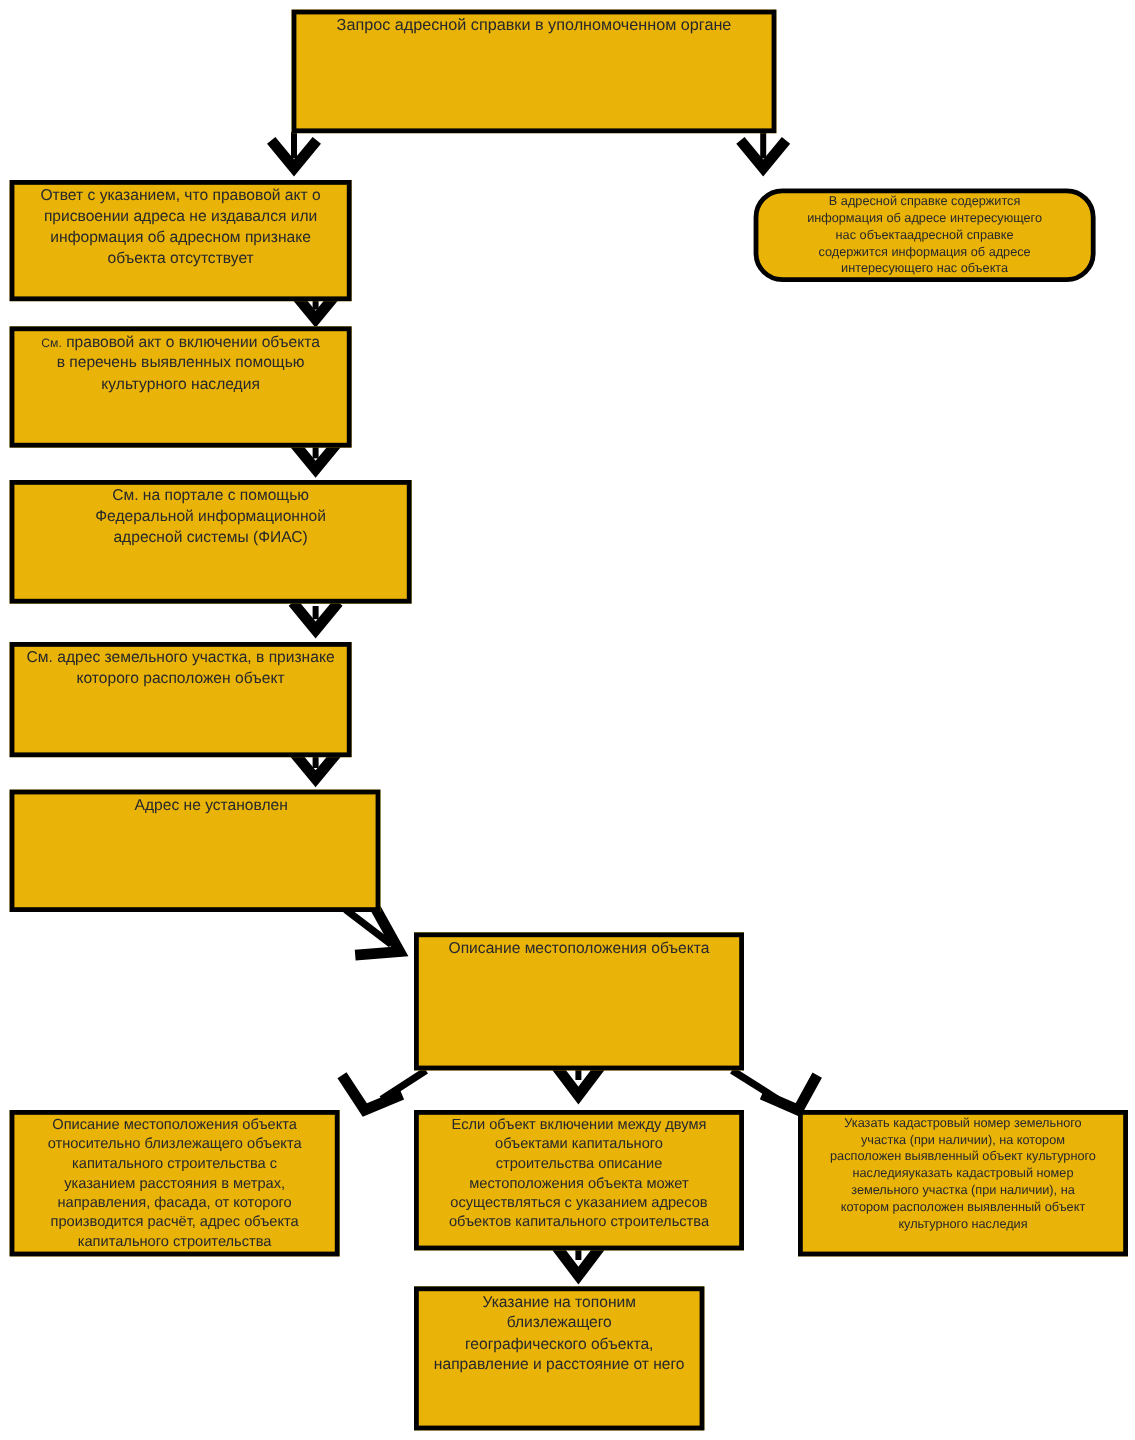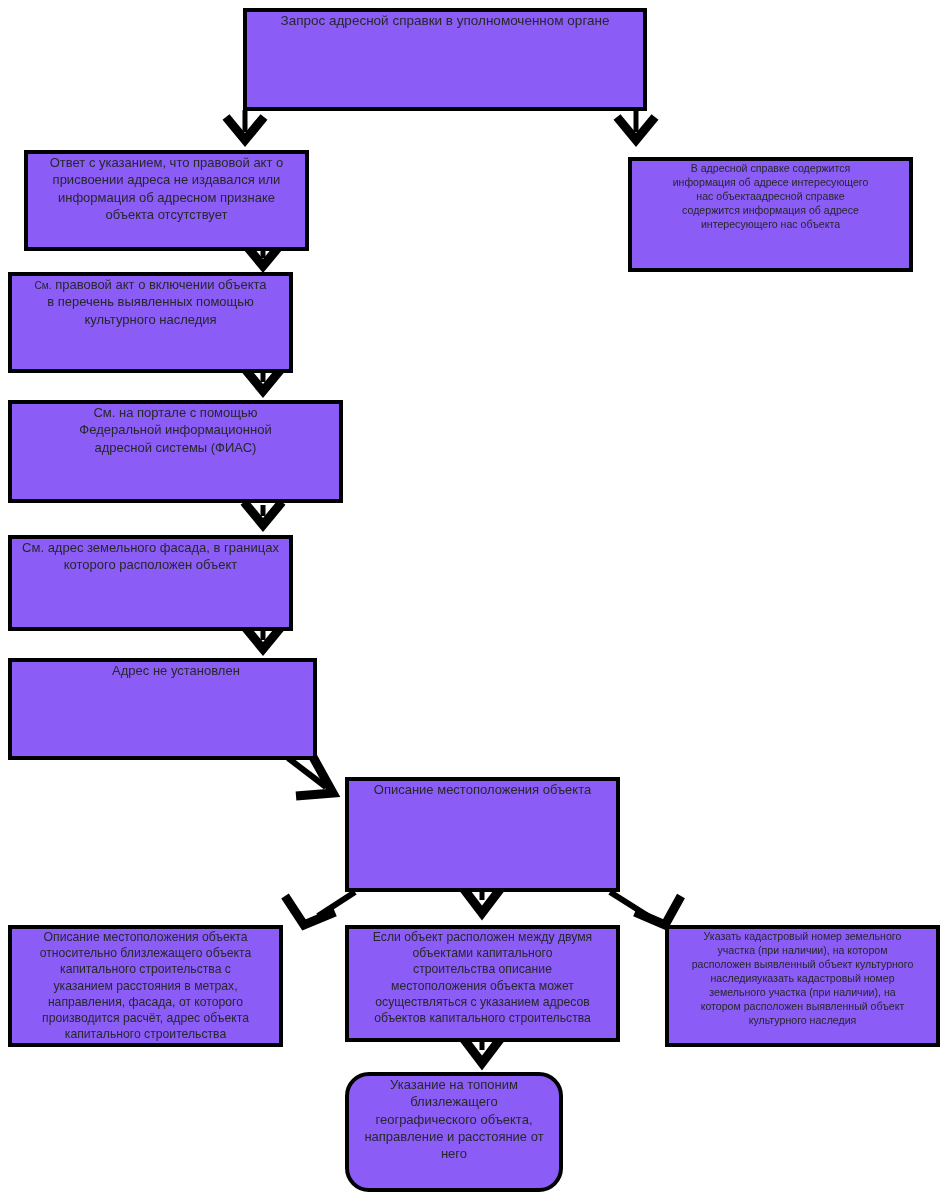--- a/index.html
+++ b/index.html
@@ -12,21 +12,21 @@
     position:relative;
     width:946px;
     height:1200px;
     overflow:hidden;
     background:#ffffff;
   }
   
   .node{
     position:absolute;
     box-sizing:border-box;
-    background:#8b5cf6;
+    background:#eab308;
     border:4px solid #000000;
     display:flex;
     justify-content:center;
     align-items:flex-start;
     text-align:center;
     z-index:4;
   }
   .node .txt{
     display:block;
     width:100%;
@@ -117,49 +117,49 @@
     <g stroke="#000" stroke-width="5" fill="none">
       <path d="M482,1040 L482,1050"></path>
       <path d="M463,1038 L482,1063 L501,1038" stroke-width="9" stroke-linejoin="miter"></path>
     </g>
   </svg>
 
   <div class="node" style="left:243px;top:8px;width:404px;height:103px;">
     <span class="txt t-14 pt-top">Запрос адресной справки в уполномоченном органе</span>
   </div>
 
-  <div class="node" style="left:24px;top:150px;width:285px;height:101px;">
+  <div class="node" style="left:8px;top:150px;width:285px;height:101px;">
     <span class="txt t-13 pt-mid">Ответ с указанием, что правовой акт о
 присвоении адреса не издавался или
 информация об адресном признаке
 объекта отсутствует</span>
   </div>
 
-  <div class="node" style="left:628px;top:157px;width:285px;height:115px;">
+  <div class="node" style="left:628px;top:157px;width:285px;height:78px;border-radius:24px;">
     <span class="txt t-10 pt-sm">В адресной справке содержится
 информация об адресе интересующего
 нас объектаадресной справке
 содержится информация об адресе
 интересующего нас объекта</span>
   </div>
 
   <div class="node" style="left:8px;top:272px;width:285px;height:101px;">
     <span class="txt t-13 pt-mid"><span class="smallcap">См.</span><span> правовой акт о включении объекта
 в перечень выявленных помощью
 культурного наследия</span></span>
   </div>
 
   <div class="node" style="left:8px;top:400px;width:335px;height:103px;">
     <span class="txt t-13 pt-mid">См. на портале с помощью
 Федеральной информационной
 адресной системы (ФИАС)</span>
   </div>
 
   <div class="node" style="left:8px;top:535px;width:285px;height:96px;">
-    <span class="txt t-13 pt-mid">См. адрес земельного фасада, в границах
+    <span class="txt t-13 pt-mid">См. адрес земельного участка, в признаке
 которого расположен объект</span>
   </div>
 
   <div class="node" style="left:8px;top:658px;width:309px;height:102px;padding-left:27px;">
     <span class="txt t-13 pt-mid">Адрес не установлен</span>
   </div>
 
   <div class="node" style="left:345px;top:777px;width:275px;height:115px;">
     <span class="txt t-13 pt-mid">Описание местоположения объекта</span>
   </div>
@@ -168,37 +168,37 @@
     <span class="txt t-12 pt-xs">Описание местоположения объекта
 относительно близлежащего объекта
 капитального строительства с
 указанием расстояния в метрах,
 направления, фасада, от которого
 производится расчёт, адрес объекта
 капитального строительства</span>
   </div>
 
   <div class="node" style="left:345px;top:925px;width:275px;height:117px;">
-    <span class="txt t-12 pt-xs">Если объект расположен между двумя
+    <span class="txt t-12 pt-xs">Если объект включении между двумя
 объектами капитального
 строительства описание
 местоположения объекта может
 осуществляться с указанием адресов
 объектов капитального строительства</span>
   </div>
 
   <div class="node" style="left:665px;top:925px;width:275px;height:122px;">
     <span class="txt t-10 pt-xs">Указать кадастровый номер земельного
 участка (при наличии), на котором
 расположен выявленный объект культурного
 наследияуказать кадастровый номер
 земельного участка (при наличии), на
 котором расположен выявленный объект
 культурного наследия</span>
   </div>
 
-  <div class="node" style="left:345px;top:1072px;width:218px;height:120px;border-radius:24px;">
+  <div class="node" style="left:345px;top:1072px;width:242px;height:120px;">
     <span class="txt t-13 pt-mid">Указание на топоним близлежащего
 географического объекта,
 направление и расстояние от него</span>
   </div>
 
 </div>
 
 </body></html>

